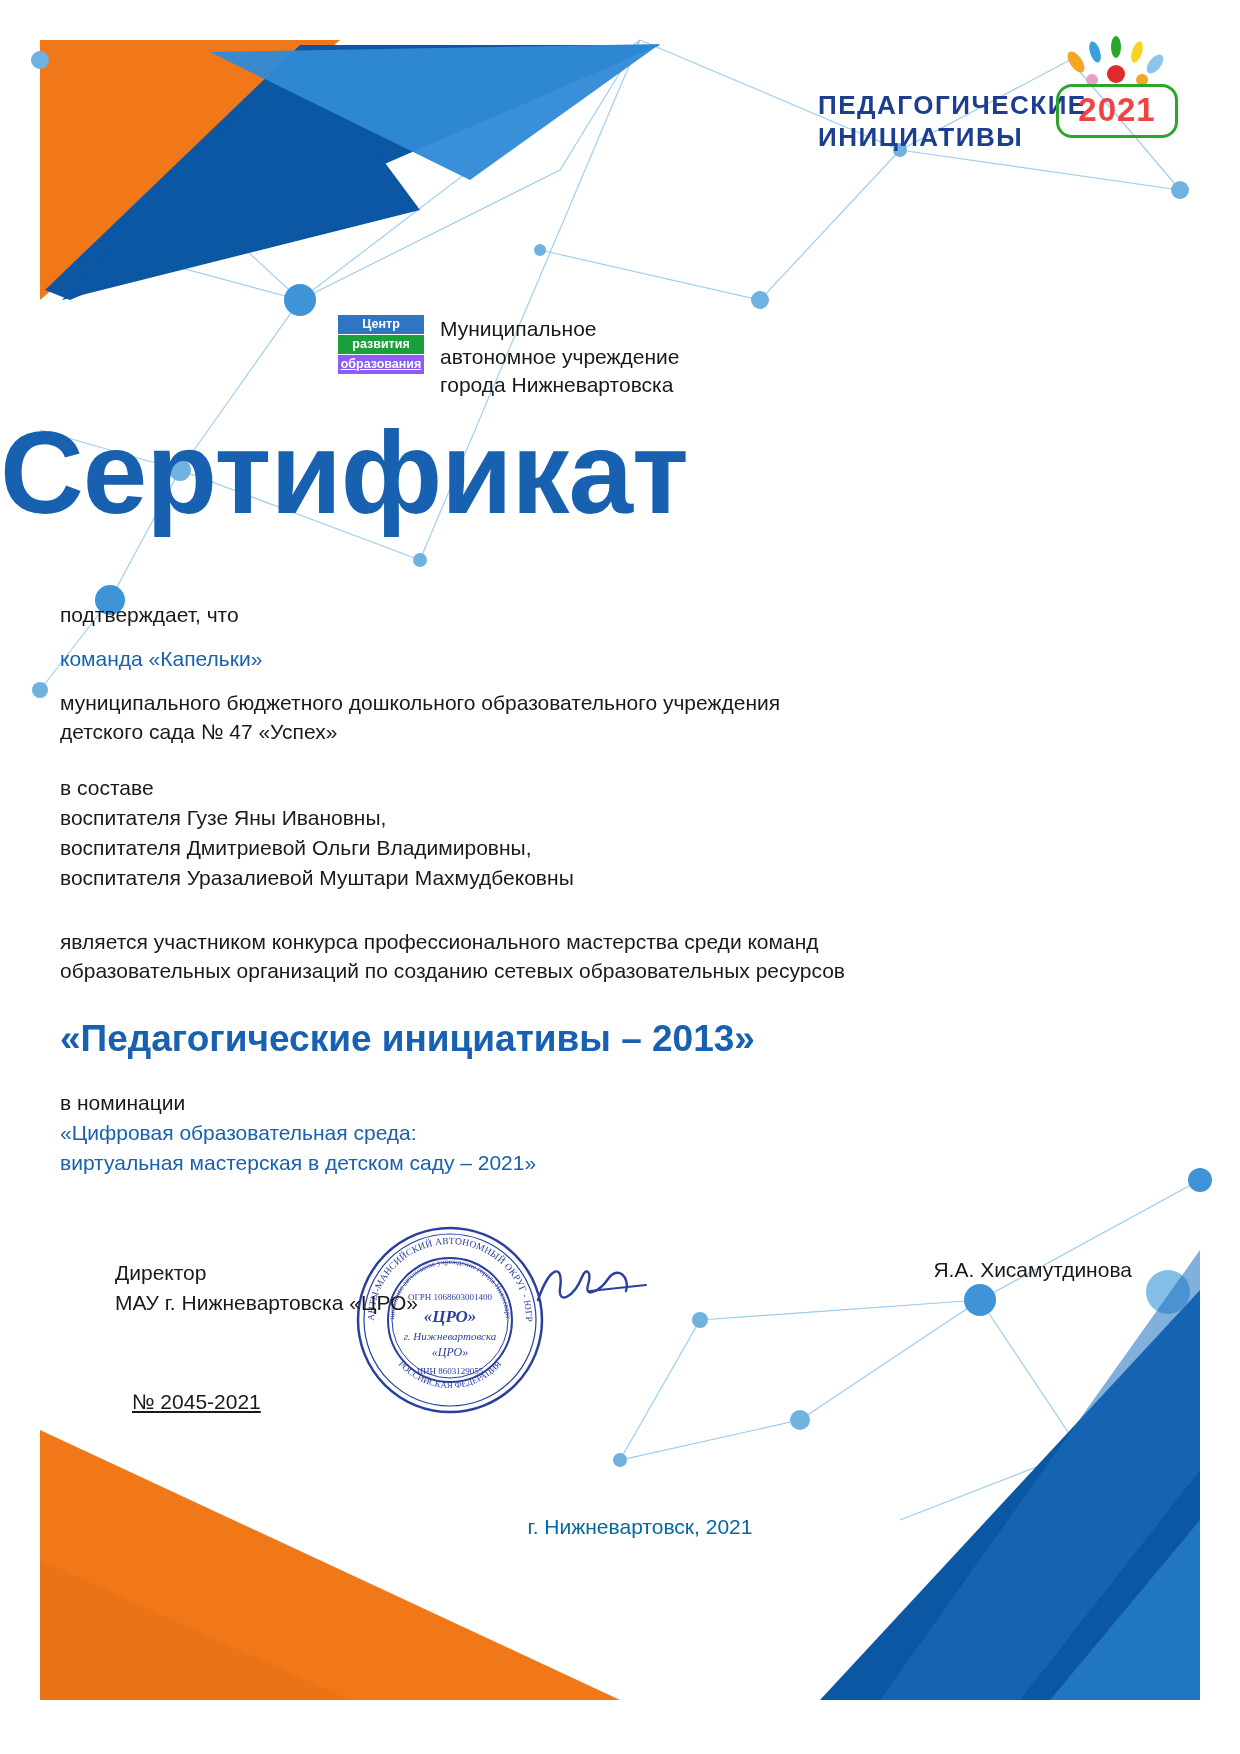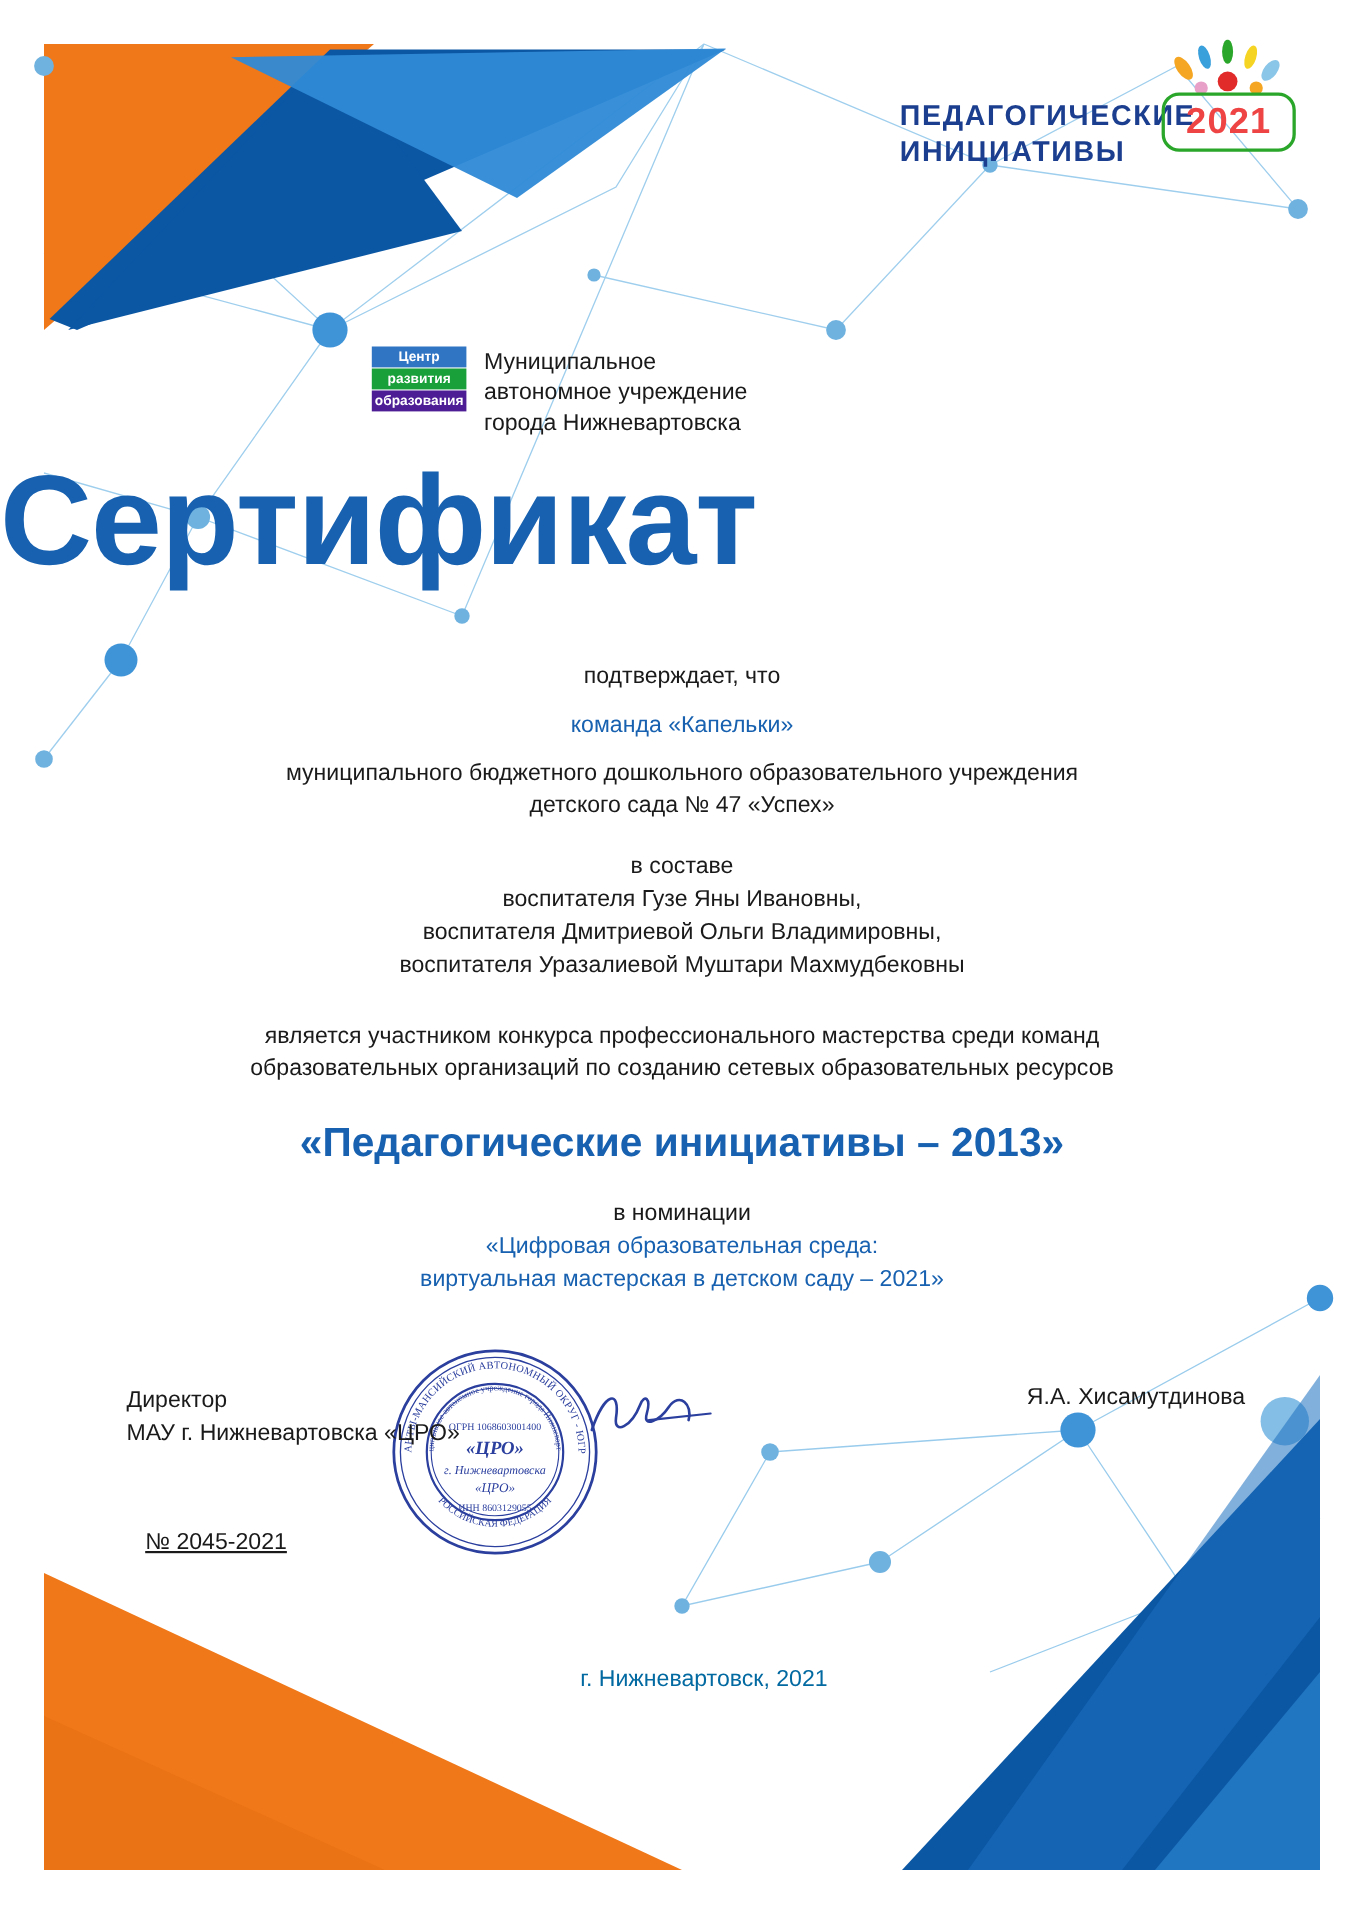--- a/index.html
+++ b/index.html
@@ -80,21 +80,21 @@
     color: #ffffff;
     text-align: center;
     line-height: 1.05;
   }
   .cro-logo div {
     padding: 3px 2px;
     margin-bottom: 1px;
   }
   .cro-1 { background: #2f75c4; }
   .cro-2 { background: #19a03b; }
-  .cro-3 { background: #4c1d95; }
+  .cro-3 { background: #8b5cf6; text-decoration: underline; }
   .org-name {
     font-size: 21px;
     color: #1a1a1a;
     line-height: 1.33;
     white-space: pre-line;
   }
 
   
   .cert-title {
     position: absolute;
@@ -108,21 +108,21 @@
     letter-spacing: -1px;
     line-height: 1;
   }
 
   
   .body-text {
     position: absolute;
     top: 600px;
     left: 60px;
     width: 1120px;
-    text-align: center;
+    text-align: left;
     color: #1a1a1a;
   }
   .line { font-size: 21px; line-height: 1.42; }
   .line.blue { color: #1761b0; }
   .gap-sm { height: 14px; }
   .gap-md { height: 26px; }
   .gap-lg { height: 34px; }
 
   .contest-name {
     font-size: 37px;

